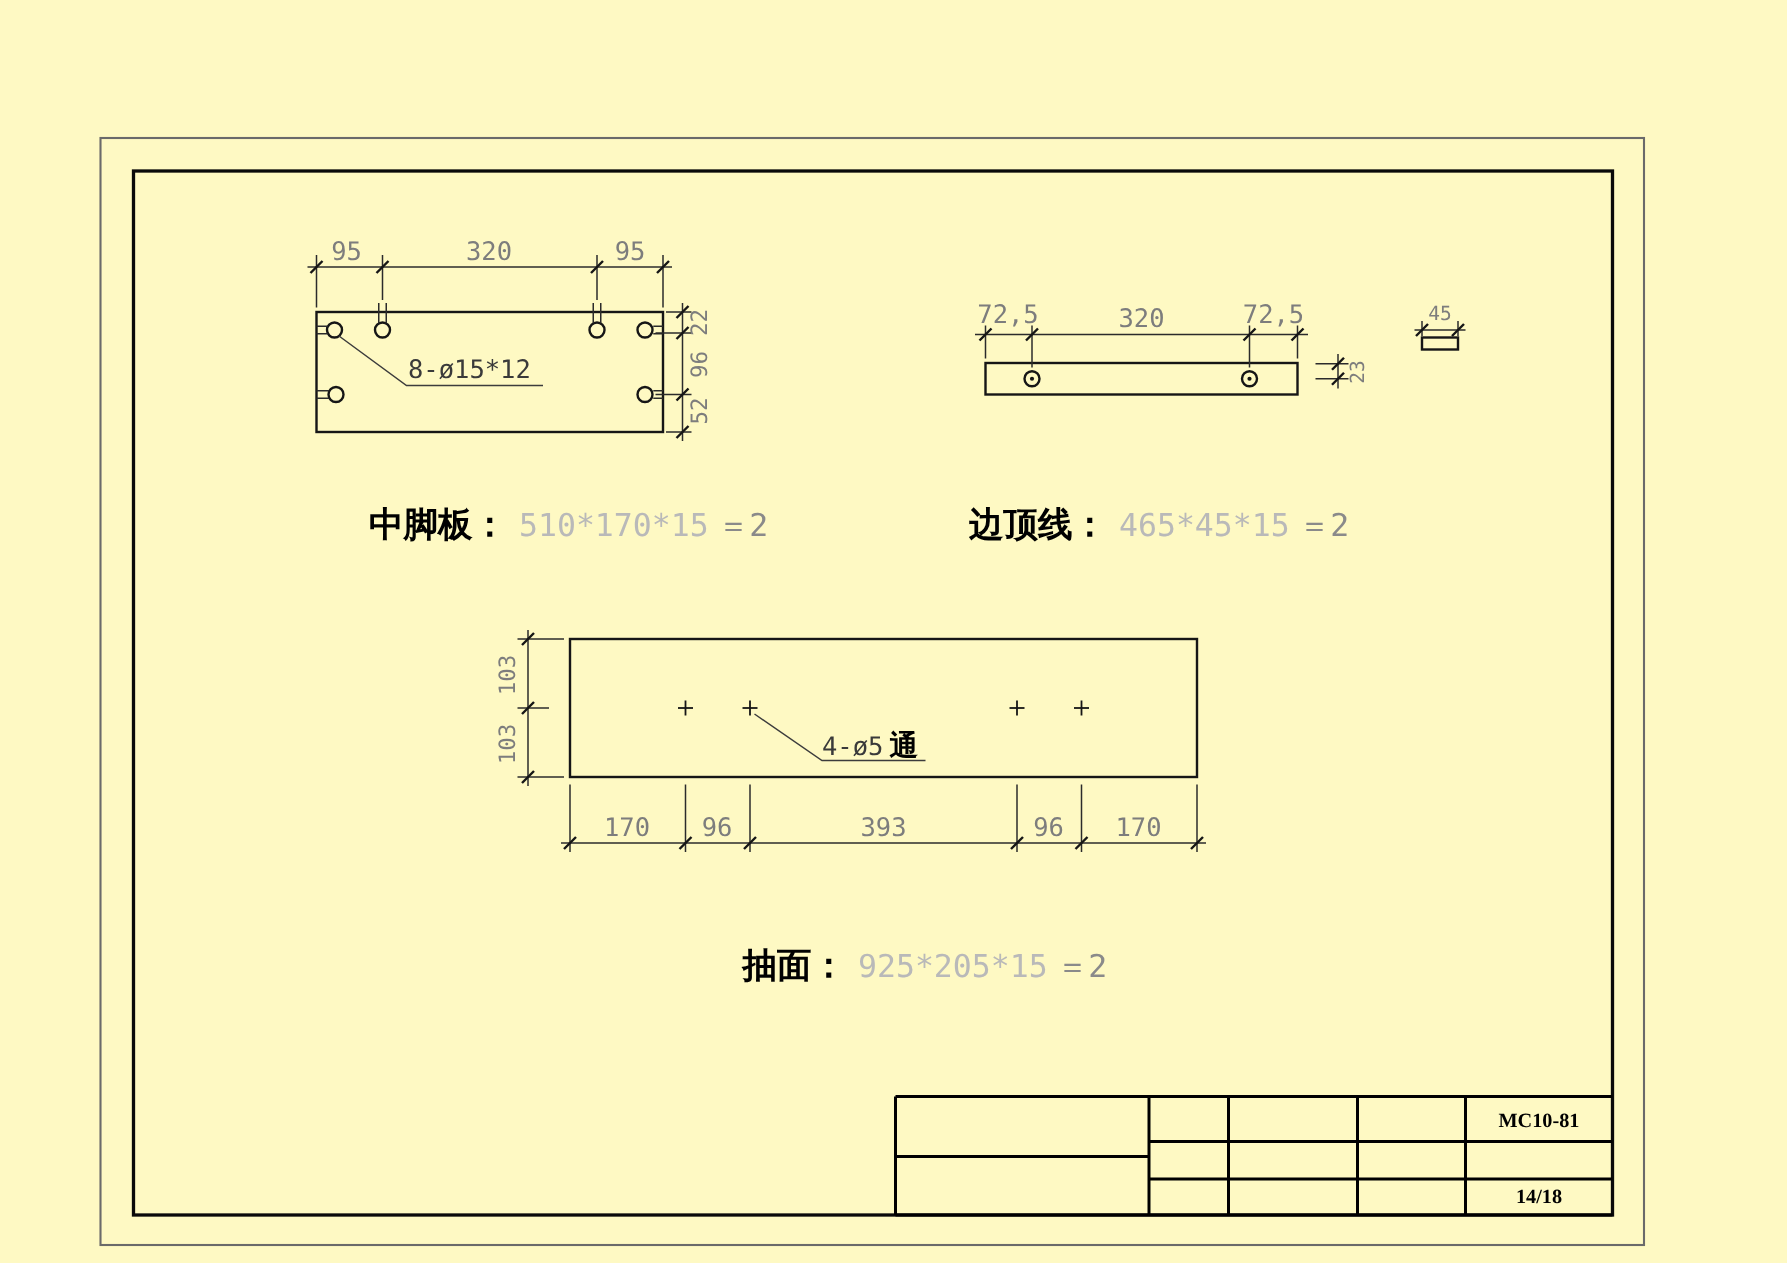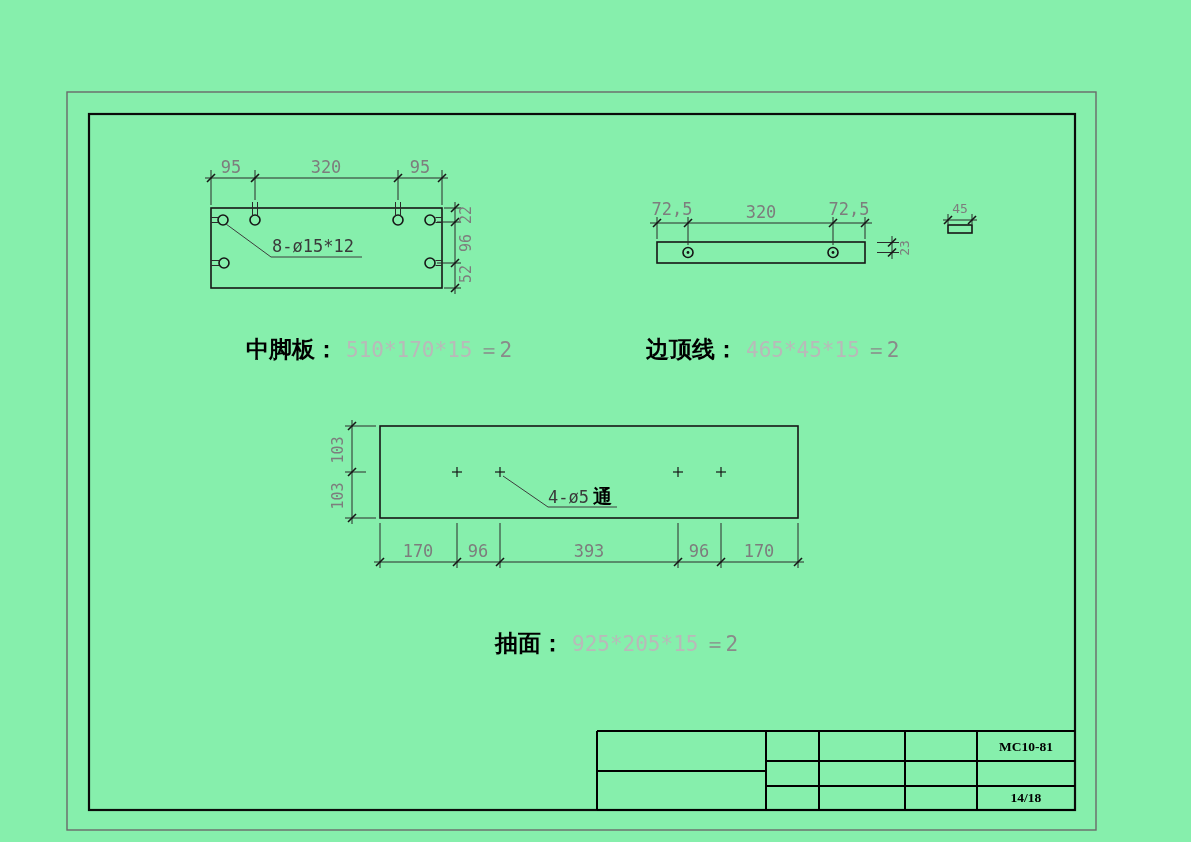--- a/index.html
+++ b/index.html
@@ -1,16 +1,16 @@
 <!DOCTYPE html>
 <html><head>
 <meta charset="utf-8">
 <style>
   html,body{margin:0;padding:0;background:#ffffff;}
-  .stage{position:relative;width:1191px;height:842px;background:#86efac;overflow:hidden;}
+  .stage{position:relative;width:1191px;height:842px;background:#fef9c3;overflow:hidden;}
   svg text{user-select:none;}
   .outline{stroke:#161616;stroke-width:1.6;fill:none;}
   .thin{stroke:#2b2b2b;stroke-width:1;fill:none;}
   .leader{stroke:#3c3c3c;stroke-width:1;fill:none;}
   .tick{stroke:#161616;stroke-width:1.6;}
   .tb{stroke:#000000;stroke-width:2;fill:none;}
   .border-outer{stroke:#6a6a6a;stroke-width:1.4;fill:none;}
   .border-inner{stroke:#0a0a0a;stroke-width:2.2;fill:none;}
   .dimtxt{font:17px "DejaVu Sans Mono",monospace;fill:#7d7d7d;}
   .dimtxt-sm{font:13px "DejaVu Sans Mono",monospace;fill:#7d7d7d;}

